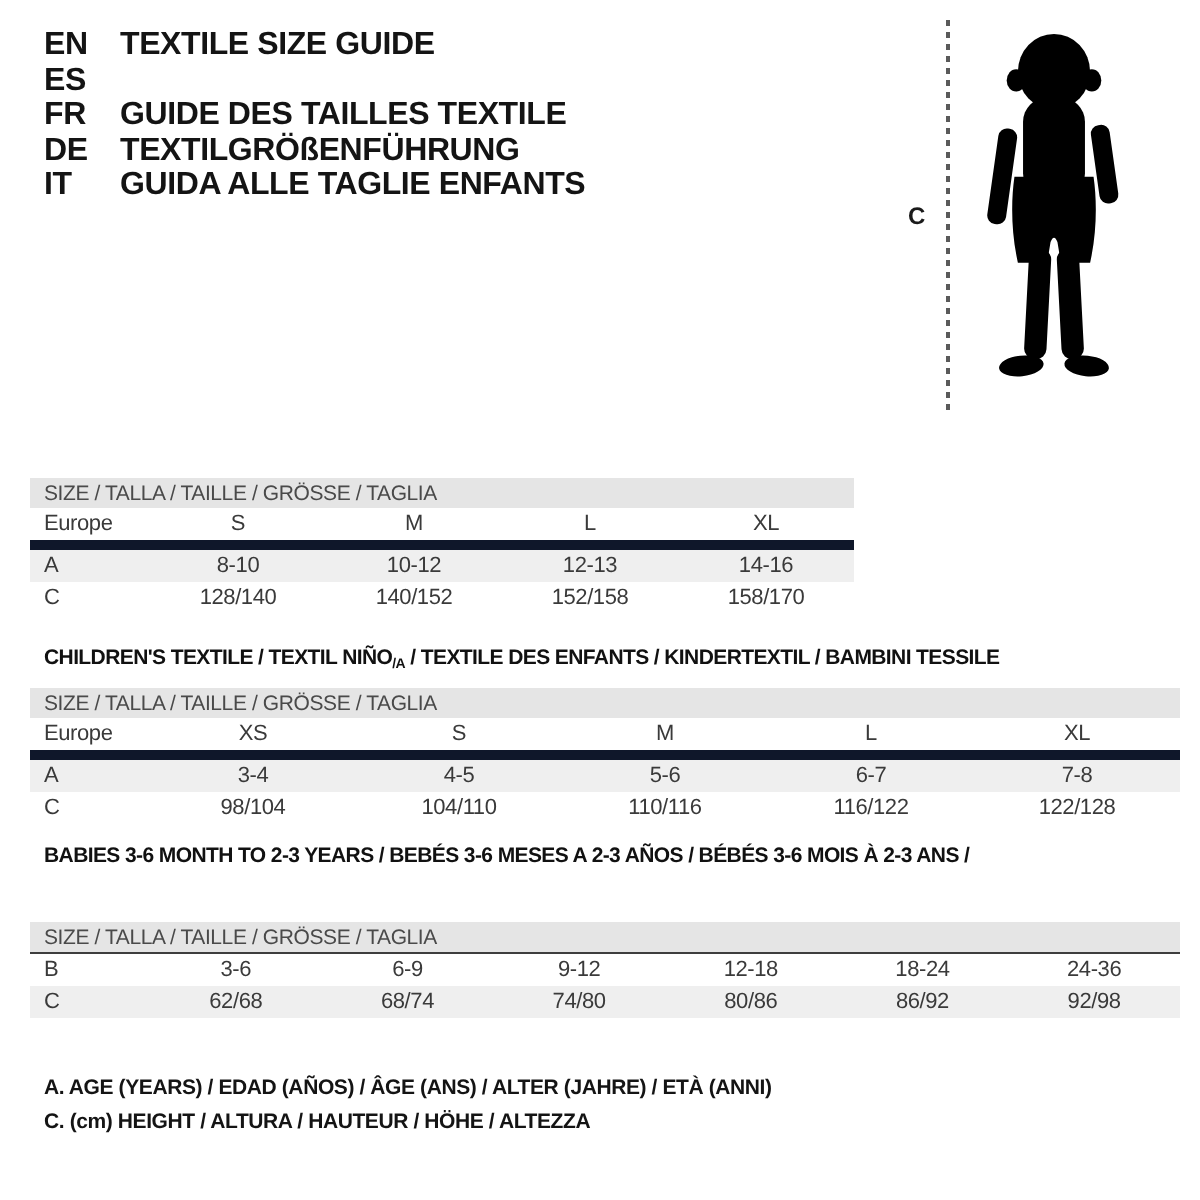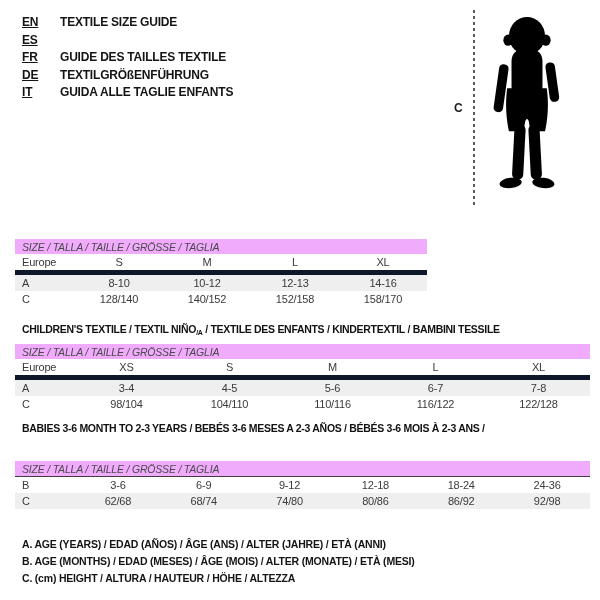--- a/index.html
+++ b/index.html
@@ -9,26 +9,25 @@
     height: 600px;
     background: #ffffff;
     font-family: "Liberation Sans", sans-serif;
     overflow: hidden;
   }
 
   
   .lang-block { position: absolute; left: 22px; top: 14px; }
   .lang-row { display: flex; line-height: 17.5px; }
   .lang-code {
-    width: 38px; font-size: 12px; font-weight: bold; color: #141414;
+    width: 38px; font-size: 16px; font-weight: bold; color: #141414;
     letter-spacing: -0.2px;
-    text-decoration: underline;
   }
   .lang-label {
-    font-size: 12px; font-weight: bold; color: #141414;
+    font-size: 16px; font-weight: bold; color: #141414;
     letter-spacing: -0.2px; white-space: nowrap;
   }
 
   
   .figure-area { position: absolute; left: 440px; top: 0; width: 160px; height: 215px; }
   .dash-line {
     position: absolute; left: 33px; top: 10px; width: 2px; height: 197px;
     background: repeating-linear-gradient(to bottom, #5a5a5a 0 3px, transparent 3px 6px);
   }
   .height-label {
@@ -47,22 +46,22 @@
 
   
   .sec-table {
     position: absolute; left: 15px;
     border-collapse: collapse; table-layout: fixed;
     font-size: 11px; color: #3a3a3a; letter-spacing: -0.2px;
   }
   .sec-table td { padding: 0; height: 16px; text-align: center; vertical-align: middle; overflow: hidden; }
   .sec-table td.row-label { text-align: left; padding-left: 7px; }
   .size-bar td {
-    background: #f0abfc; text-align: left; padding-left: 7px;
-    color: #4a4a4a; font-size: 10.5px; height: 15px; font-style: italic;
+    background: #e5e5e5; text-align: left; padding-left: 7px;
+    color: #4a4a4a; font-size: 10.5px; height: 15px;
   }
   .size-bar.ruled td { border-bottom: 1px solid #3e3e3e; }
   .head-row td { border-bottom: 5px solid #0f172a; color: #3a3a3a; }
   .alt td { background: #efefef; }
 
   
   .footnotes { position: absolute; left: 22px; top: 536px; }
   .footnote {
     font-size: 10.5px; font-weight: bold; color: #141414;
     letter-spacing: -0.2px; line-height: 17px; white-space: nowrap;
@@ -227,17 +226,16 @@
       <td>74/80</td>
       <td>80/86</td>
       <td>86/92</td>
       <td>92/98</td>
     </tr>
   </tbody>
     </table>
 
   <div class="footnotes">
     <div class="footnote">A. AGE (YEARS) / EDAD (AÑOS) / ÂGE (ANS) / ALTER (JAHRE) / ETÀ (ANNI)</div>
-    <div class="footnote">B. AGE (MONTHS) / EDAD (MESES) / ÂGE (MOIS) / ALTER (MONATE) / ETÀ (MESI)</div>
     <div class="footnote">C. (cm) HEIGHT / ALTURA / HAUTEUR / HÖHE / ALTEZZA</div>
   </div>
 
 </div>
 
 </body></html>

